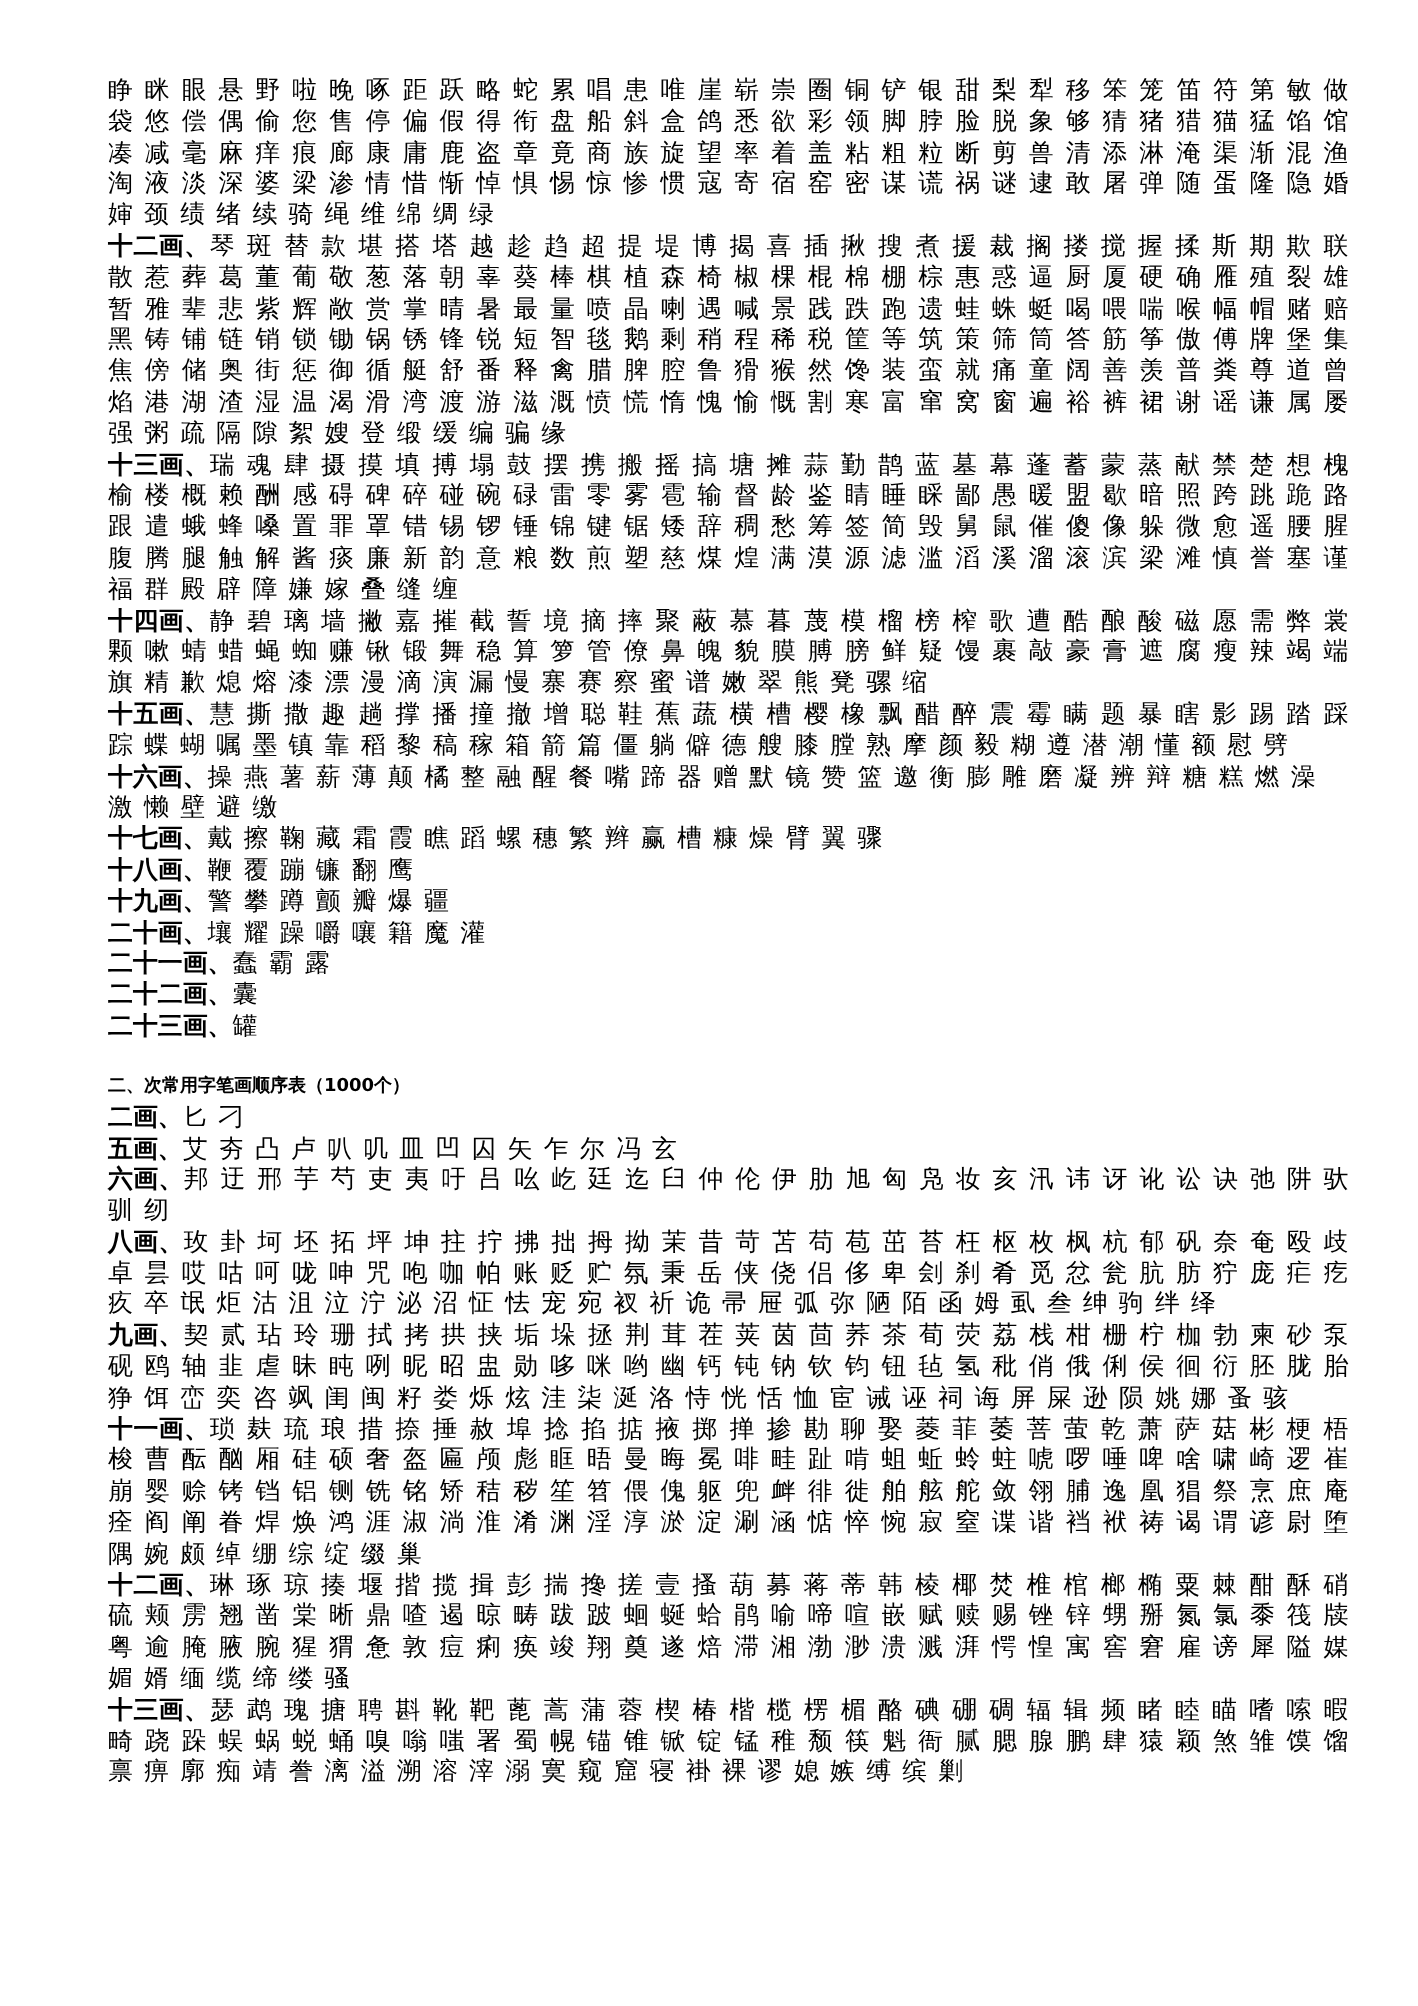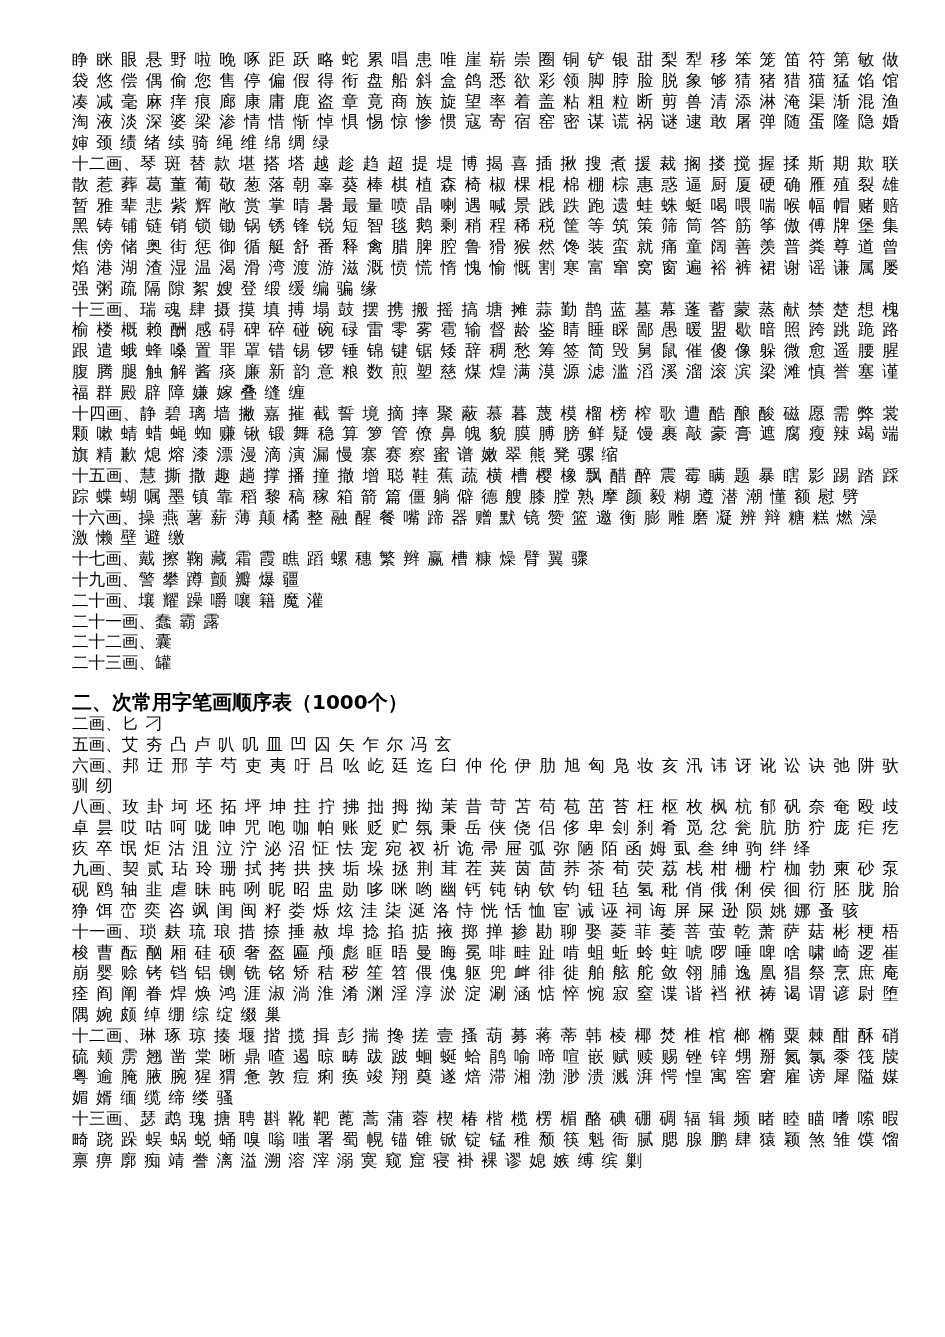--- a/index.html
+++ b/index.html
@@ -25,49 +25,50 @@
     font-size: 16.6px;
     line-height: 20.8px;
     letter-spacing: 0px;
     text-align: justify;
     text-justify: inter-character;
     margin: 0;
     word-break: break-all;
     white-space: normal;
   }
   .para .lbl {
-    font-weight: normal;
+    font-weight: bold;
     letter-spacing: 0;
   }
   .para .chars {
     letter-spacing: 1.1px;
   }
   .short .chars { letter-spacing: 1.1px; }
   .short { text-align: left; }
   .section-title {
-    font-size: 20px;
+    font-size: 12px;
     line-height: 24px;
     font-weight: bold;
     margin: 16px 0 0 0;
   }
   .section-title .cnt { font-weight: bold; }
   .block { }
 </style>
 </head>
 <body>
 
 <div class="page">
   <div class="block">
     <p class="para"><span class="chars">睁 眯 眼 悬 野 啦 晚 啄 距 跃 略 蛇 累 唱 患 唯 崖 崭 崇 圈 铜 铲 银 甜 梨 犁 移 笨 笼 笛 符 第 敏 做 袋 悠 偿 偶 偷 您 售 停 偏 假 得 衔 盘 船 斜 盒 鸽 悉 欲 彩 领 脚 脖 脸 脱 象 够 猜 猪 猎 猫 猛 馅 馆 凑 减 毫 麻 痒 痕 廊 康 庸 鹿 盗 章 竟 商 族 旋 望 率 着 盖 粘 粗 粒 断 剪 兽 清 添 淋 淹 渠 渐 混 渔 淘 液 淡 深 婆 梁 渗 情 惜 惭 悼 惧 惕 惊 惨 惯 寇 寄 宿 窑 密 谋 谎 祸 谜 逮 敢 屠 弹 随 蛋 隆 隐 婚 婶 颈 绩 绪 续 骑 绳 维 绵 绸 绿</span></p>
     <p class="para"><span class="lbl">十二画、</span><span class="chars">琴 斑 替 款 堪 搭 塔 越 趁 趋 超 提 堤 博 揭 喜 插 揪 搜 煮 援 裁 搁 搂 搅 握 揉 斯 期 欺 联 散 惹 葬 葛 董 葡 敬 葱 落 朝 辜 葵 棒 棋 植 森 椅 椒 棵 棍 棉 棚 棕 惠 惑 逼 厨 厦 硬 确 雁 殖 裂 雄 暂 雅 辈 悲 紫 辉 敞 赏 掌 晴 暑 最 量 喷 晶 喇 遇 喊 景 践 跌 跑 遗 蛙 蛛 蜓 喝 喂 喘 喉 幅 帽 赌 赔 黑 铸 铺 链 销 锁 锄 锅 锈 锋 锐 短 智 毯 鹅 剩 稍 程 稀 税 筐 等 筑 策 筛 筒 答 筋 筝 傲 傅 牌 堡 集 焦 傍 储 奥 街 惩 御 循 艇 舒 番 释 禽 腊 脾 腔 鲁 猾 猴 然 馋 装 蛮 就 痛 童 阔 善 羡 普 粪 尊 道 曾 焰 港 湖 渣 湿 温 渴 滑 湾 渡 游 滋 溉 愤 慌 惰 愧 愉 慨 割 寒 富 窜 窝 窗 遍 裕 裤 裙 谢 谣 谦 属 屡 强 粥 疏 隔 隙 絮 嫂 登 缎 缓 编 骗 缘</span></p>
     <p class="para"><span class="lbl">十三画、</span><span class="chars">瑞 魂 肆 摄 摸 填 搏 塌 鼓 摆 携 搬 摇 搞 塘 摊 蒜 勤 鹊 蓝 墓 幕 蓬 蓄 蒙 蒸 献 禁 楚 想 槐 榆 楼 概 赖 酬 感 碍 碑 碎 碰 碗 碌 雷 零 雾 雹 输 督 龄 鉴 睛 睡 睬 鄙 愚 暖 盟 歇 暗 照 跨 跳 跪 路 跟 遣 蛾 蜂 嗓 置 罪 罩 错 锡 锣 锤 锦 键 锯 矮 辞 稠 愁 筹 签 简 毁 舅 鼠 催 傻 像 躲 微 愈 遥 腰 腥 腹 腾 腿 触 解 酱 痰 廉 新 韵 意 粮 数 煎 塑 慈 煤 煌 满 漠 源 滤 滥 滔 溪 溜 滚 滨 梁 滩 慎 誉 塞 谨 福 群 殿 辟 障 嫌 嫁 叠 缝 缠</span></p>
     <p class="para"><span class="lbl">十四画、</span><span class="chars">静 碧 璃 墙 撇 嘉 摧 截 誓 境 摘 摔 聚 蔽 慕 暮 蔑 模 榴 榜 榨 歌 遭 酷 酿 酸 磁 愿 需 弊 裳 颗 嗽 蜻 蜡 蝇 蜘 赚 锹 锻 舞 稳 算 箩 管 僚 鼻 魄 貌 膜 膊 膀 鲜 疑 馒 裹 敲 豪 膏 遮 腐 瘦 辣 竭 端 旗 精 歉 熄 熔 漆 漂 漫 滴 演 漏 慢 寨 赛 察 蜜 谱 嫩 翠 熊 凳 骡 缩</span></p>
     <p class="para"><span class="lbl">十五画、</span><span class="chars">慧 撕 撒 趣 趟 撑 播 撞 撤 增 聪 鞋 蕉 蔬 横 槽 樱 橡 飘 醋 醉 震 霉 瞒 题 暴 瞎 影 踢 踏 踩 踪 蝶 蝴 嘱 墨 镇 靠 稻 黎 稿 稼 箱 箭 篇 僵 躺 僻 德 艘 膝 膛 熟 摩 颜 毅 糊 遵 潜 潮 懂 额 慰 劈</span></p>
     <p class="para short"><span class="lbl">十六画、</span><span class="chars">操 燕 薯 薪 薄 颠 橘 整 融 醒 餐 嘴 蹄 器 赠 默 镜 赞 篮 邀 衡 膨 雕 磨 凝 辨 辩 糖 糕 燃 澡 激 懒 壁 避 缴</span></p>
     <p class="para short"><span class="lbl">十七画、</span><span class="chars">戴 擦 鞠 藏 霜 霞 瞧 蹈 螺 穗 繁 辫 赢 槽 糠 燥 臂 翼 骤</span></p>
+    <p class="para short"><span class="lbl">十八画、</span><span class="chars">鞭 覆 蹦 镰 翻 鹰</span></p>
     <p class="para short"><span class="lbl">十九画、</span><span class="chars">警 攀 蹲 颤 瓣 爆 疆</span></p>
     <p class="para short"><span class="lbl">二十画、</span><span class="chars">壤 耀 躁 嚼 嚷 籍 魔 灌</span></p>
     <p class="para short"><span class="lbl">二十一画、</span><span class="chars">蠢 霸 露</span></p>
     <p class="para short"><span class="lbl">二十二画、</span><span class="chars">囊</span></p>
     <p class="para short"><span class="lbl">二十三画、</span><span class="chars">罐</span></p>
   </div>
 
   <p class="section-title"><span>二、次常用字笔画顺序表（</span><span class="cnt">1000</span><span>个）</span></p>
 
   <div class="block">

